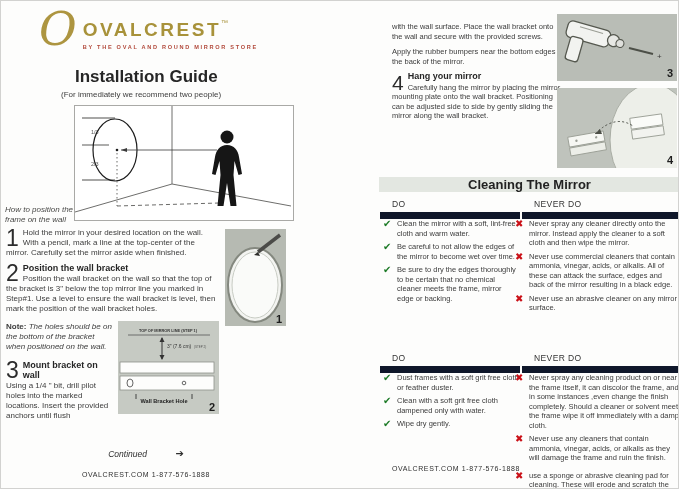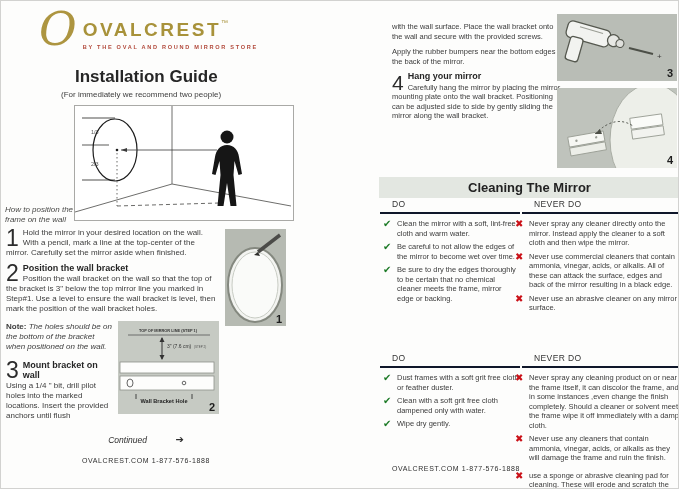--- a/index.html
+++ b/index.html
@@ -23,33 +23,33 @@
   .step { margin-bottom:5px; }
   .step-num { float:left; font-size:23px; line-height:19px; margin:1px 4px 0 0; color:#2c2c2c; }
   .step-h { font-size:9px; font-weight:bold; color:#262626; margin:0 0 1px 0; }
   .step p { margin:0; }
   .note-lbl { font-weight:bold; }
   .note-txt { font-style:italic; }
   .fig { float:right; position:relative; background:#b6bab2; }
   .fig1 { width:61px; height:97px; margin:1px 0 4px 6px; }
   .fig2 { width:101px; height:93px; margin:2px 0 4px 6px; background:#c6cac3; }
   .fig-num { position:absolute; right:4px; bottom:2px; font-size:11px; font-weight:bold; color:#1d1d1d; }
-  .continued { clear:both; margin:14px 0 0 0; text-align:center; font-style:italic; font-size:8.5px; color:#2e2e2e; }
+  .continued { clear:both; margin:28px 0 0 0; text-align:center; font-style:italic; font-size:8.5px; color:#2e2e2e; }
   .cont-arrow { font-style:normal; margin-left:26px; font-size:10px; }
   .page-footer-left { margin-top:11px; text-align:center; font-size:7px; letter-spacing:0.6px; color:#2e2e2e; }
   
   .rp-col { position:absolute; left:391px; top:21px; width:172px; font-size:7.5px; line-height:9.5px; }
   .rp-col p { margin:0 0 6px 0; }
   .fig-abs { position:absolute; background:#b9bdb6; }
   .fig3 { left:556px; top:13px; width:120px; height:67px; }
   .fig4 { left:556px; top:87px; width:120px; height:80px; background:#bfc3bc; }
-  .sec-bar { position:absolute; left:378px; width:301px; height:21px; background:#e3e7e1; display:flex; align-items:center; justify-content:center; }
+  .sec-bar { position:absolute; left:378px; width:301px; height:15px; background:#e3e7e1; display:flex; align-items:center; justify-content:center; }
   .sec-bar.s1 { top:176px; } .sec-bar.s2 { top:330px; }
   .sec-title { font-size:13px; font-weight:bold; color:#222; }
-  .col-lbl { position:absolute; font-size:8.5px; letter-spacing:0.4px; color:#333; border-bottom:2px solid #0f172a; padding:0 0 3px 12px; box-sizing:border-box; }
+  .col-lbl { position:absolute; font-size:8.5px; letter-spacing:0.4px; color:#333; border-bottom:7px solid #0f172a; padding:0 0 3px 12px; box-sizing:border-box; }
   .do1 { left:379px; top:198px; width:140px; }
   .nd1 { left:521px; top:198px; width:158px; }
   .do2 { left:379px; top:352px; width:140px; }
   .nd2 { left:521px; top:352px; width:158px; }
   .cn-col { position:absolute; font-size:7.5px; line-height:9.5px; }
   .doc1 { left:382px; top:218px; width:136px; }
   .ndc1 { left:514px; top:218px; width:164px; }
   .doc2 { left:382px; top:372px; width:136px; }
   .ndc2 { left:514px; top:372px; width:164px; }
   .cn-item { display:flex; gap:4px; margin-bottom:4px; }

